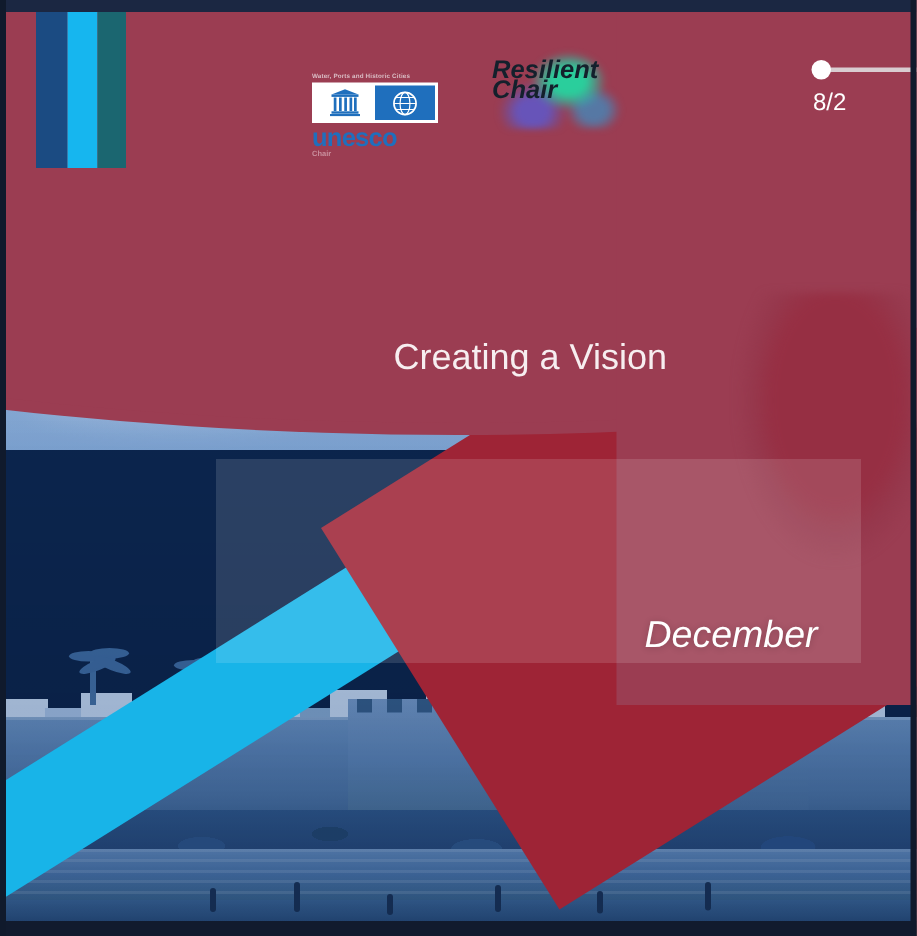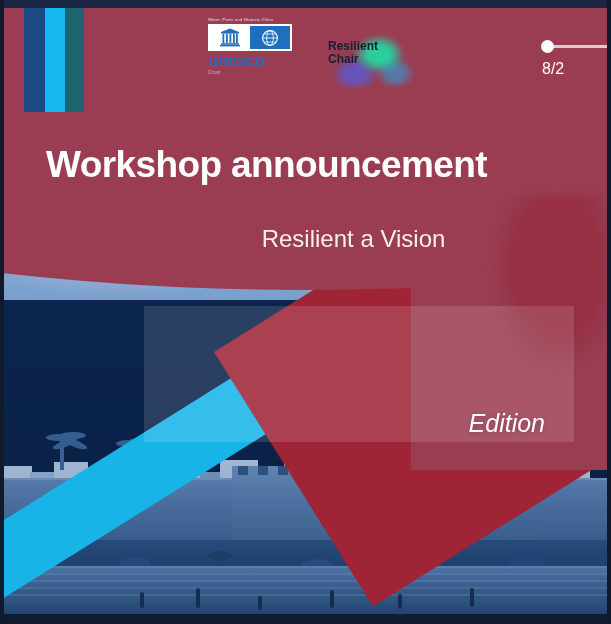--- a/index.html
+++ b/index.html
@@ -149,38 +149,38 @@
   .bar.navy{width:21px;background:#1b4b82;}
   .bar.cyan{width:20px;background:#16b6ef;}
   .bar.teal{width:19px;background:#1b6670;}
 
   .brand{
     position:absolute;left:95px;top:29px;color:#fff;
     font-size:13.5px;line-height:16.5px;font-weight:700;letter-spacing:.2px;
   }
   .brand .ws{font-weight:400;font-style:italic;color:#f0dfe4;}
 
-  .unesco{position:absolute;left:208px;top:17px;width:88px;}
+  .unesco{position:absolute;left:208px;top:48px;width:88px;}
   .un-top{font-size:4.2px;color:#d9bcc4;letter-spacing:.1px;white-space:nowrap;margin-bottom:2px;font-weight:600;}
   .un-box{display:flex;width:84px;height:27px;background:#fff;padding:2px;box-sizing:border-box;}
   .un-left{flex:1;display:flex;align-items:center;justify-content:center;background:#fff;}
   .un-right{flex:1;display:flex;align-items:center;justify-content:center;background:#1f6fbd;}
   .un-word{font-size:17px;font-weight:800;color:#1f6fbd;letter-spacing:-.5px;line-height:18px;margin-top:1px;}
   .un-chair{font-size:5px;font-weight:700;color:#c98f9d;margin-top:-1px;}
 
   .rd{position:absolute;left:322px;top:28px;width:92px;height:58px;}
   .rd-tri{
     position:absolute;left:0;top:0;width:92px;height:58px;
     background:
       radial-gradient(ellipse 34px 26px at 62% 45%,rgba(36,214,160,.95) 0 35%,rgba(36,200,170,.45) 58%,transparent 75%),
       radial-gradient(ellipse 30px 26px at 36% 80%,rgba(86,92,220,.75) 0 35%,rgba(86,92,200,.3) 60%,transparent 78%),
       radial-gradient(ellipse 26px 22px at 80% 78%,rgba(40,160,220,.6) 0 35%,transparent 72%);
     filter:blur(2px);
   }
-  .rd-label{position:absolute;left:6px;top:12px;color:#14202c;font-size:12px;font-weight:700;line-height:13px;}
+  .rd-label{position:absolute;left:6px;top:12px;color:#14202c;font-size:17px;font-weight:700;line-height:13px;font-style:italic;}
 
   .pager{position:absolute;right:0px;top:40px;width:70px;}
   .pg-track{position:absolute;left:6px;top:5px;width:70px;height:3px;background:#d9cdd1;}
   .pg-dot{position:absolute;left:0px;top:0px;width:13px;height:13px;border-radius:50%;background:#fff;}
   .pg-num{position:absolute;left:1px;top:20px;color:#fff;font-size:16px;font-weight:400;}
 
   
   .title{
     position:absolute;left:46px;top:144px;color:#fff;
     font-size:37px;font-weight:700;letter-spacing:-.6px;
@@ -346,25 +346,24 @@
       <div>Chair</div>
     </div>
   </div>
 
   <div class="pager">
     <div class="pg-track"></div>
     <div class="pg-dot"></div>
     <div class="pg-num">8/2</div>
   </div>
 
-  <div class="title">Workshop announcement</div>
 
   <div class="subtitle">
-    <div>Resilient a Vision</div>
-  </div>
-
-  <div class="edition">Edition</div>
+    <div>Creating a Vision</div>
+  </div>
+
+  <div class="edition">December</div>
 
 
   <div class="botbar"></div>
   <div class="frame-l"></div>
   <div class="frame-r"></div>
 </div>
 
 </body></html>

